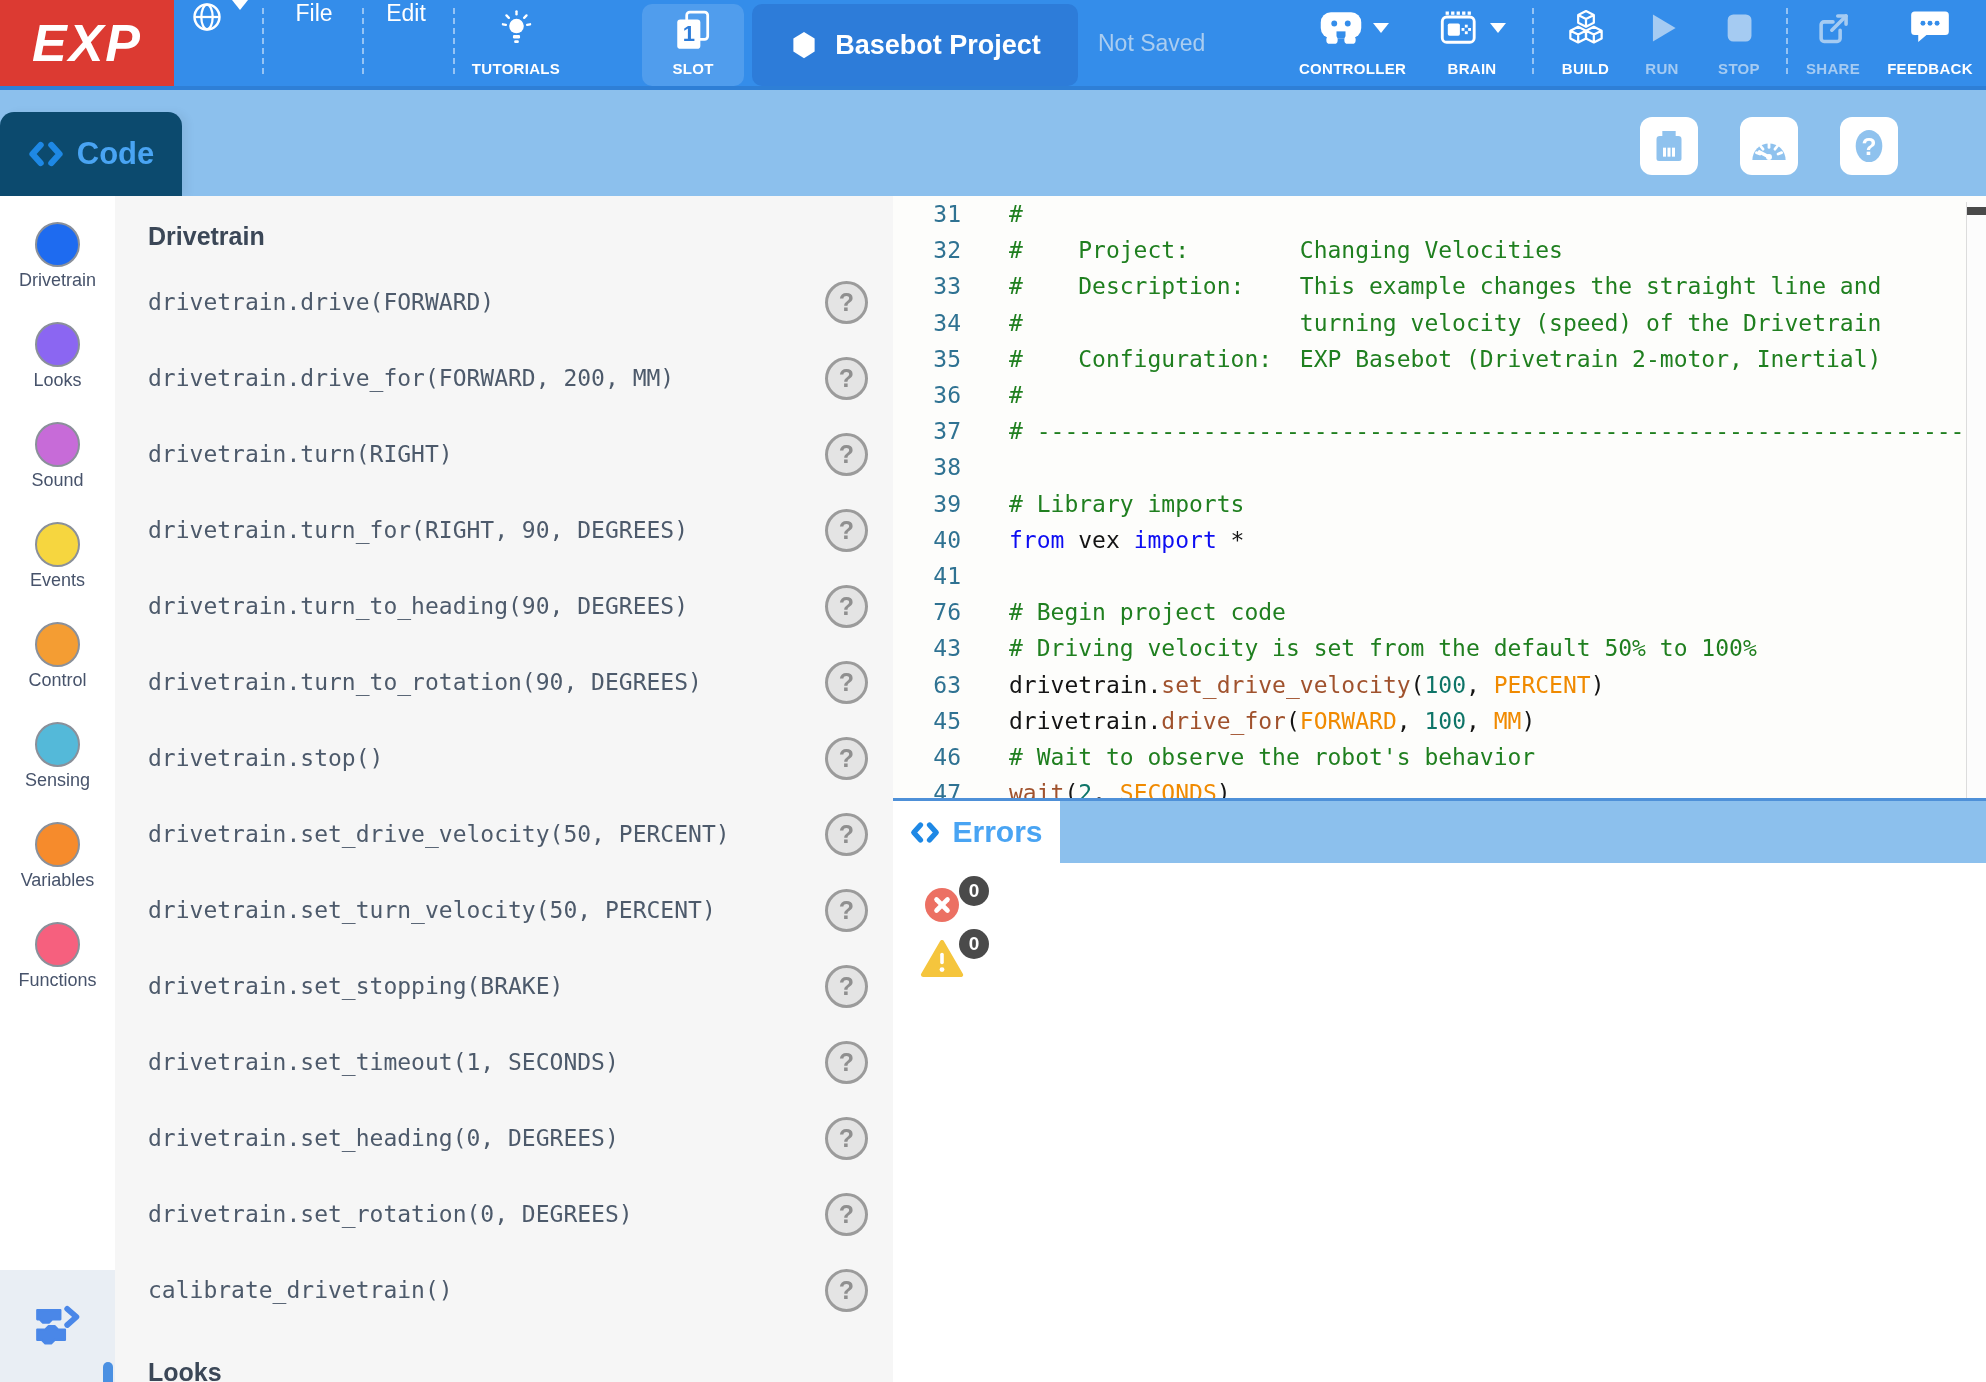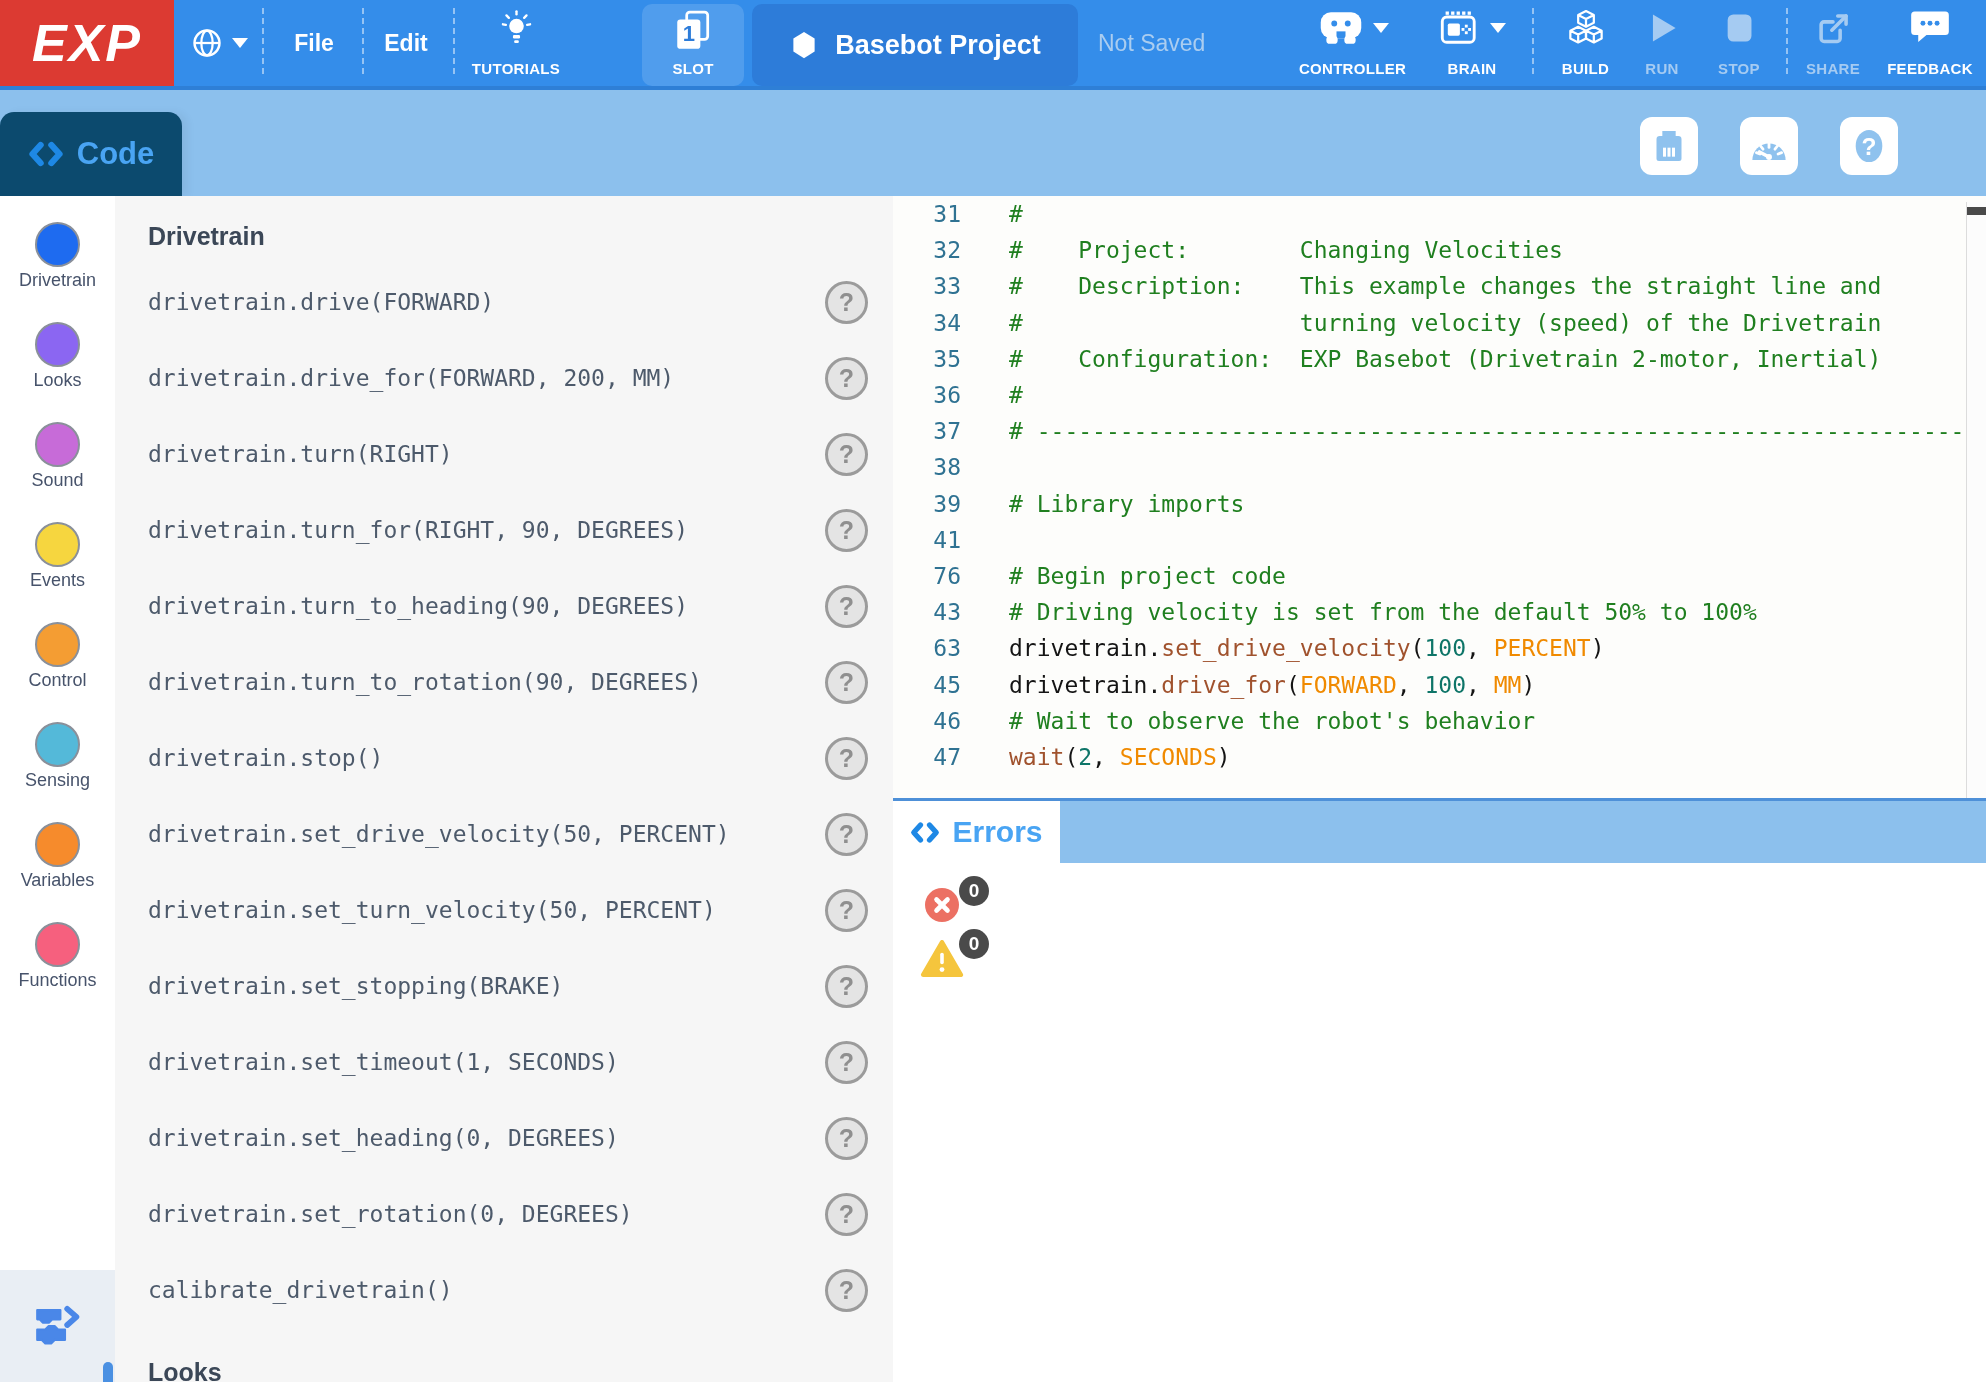--- a/index.html
+++ b/index.html
@@ -15,22 +15,22 @@
     position:absolute;top:0;left:0;right:0;height:90px;
     background:#348DEA;border-bottom:4px solid #2E7FD6;box-sizing:border-box;
   }
   .logo{
     position:absolute;left:0;top:0;width:174px;height:86px;background:#DC3A32;
     display:flex;align-items:center;justify-content:center;
     color:#fff;font-size:52px;font-weight:bold;font-style:italic;letter-spacing:2px;
   }
   .tb-sep{position:absolute;top:8px;bottom:12px;width:0;border-left:2px dashed rgba(255,255,255,.48);}
   .tb-menu{
-    position:absolute;top:0;height:86px;display:flex;align-items:center;justify-content:center;
-    color:#fff;font-size:23px;cursor:default;font-weight:bold;
+    position:absolute;top:0;height:86px;display:flex;justify-content:center;
+    color:#fff;font-size:23px;cursor:default;
   }
   .tb-item{
     position:absolute;top:0;height:86px;box-sizing:border-box;
     display:flex;flex-direction:column;align-items:center;justify-content:space-between;
     padding:10px 0 9px;color:#fff;
   }
   .tb-label{font-size:15px;font-weight:bold;letter-spacing:.3px;white-space:nowrap;}
   .tb-iconrow{display:flex;align-items:center;gap:7px;}
   .caret{width:0;height:0;border-left:8px solid transparent;border-right:8px solid transparent;border-top:10px solid #fff;}
   .disabled, .disabled .tb-label{color:#A5CBF2;}
@@ -462,20 +462,24 @@
         </div>
         <div class="code-line">
           <span class="ln">38</span>
           <span class="code-text"></span>
         </div>
         <div class="code-line">
           <span class="ln">39</span>
           <span class="code-text"><span class="tok-comment"># Library imports</span></span>
         </div>
         <div class="code-line">
+          <span class="ln">40</span>
+          <span class="code-text"><span class="tok-keyword">from</span><span class="tok-plain"> vex </span><span class="tok-keyword">import</span><span class="tok-plain"> *</span></span>
+        </div>
+        <div class="code-line">
           <span class="ln">41</span>
           <span class="code-text"></span>
         </div>
         <div class="code-line">
           <span class="ln">76</span>
           <span class="code-text"><span class="tok-comment"># Begin project code</span></span>
         </div>
         <div class="code-line">
           <span class="ln">43</span>
           <span class="code-text"><span class="tok-comment"># Driving velocity is set from the default 50% to 100%</span></span>

